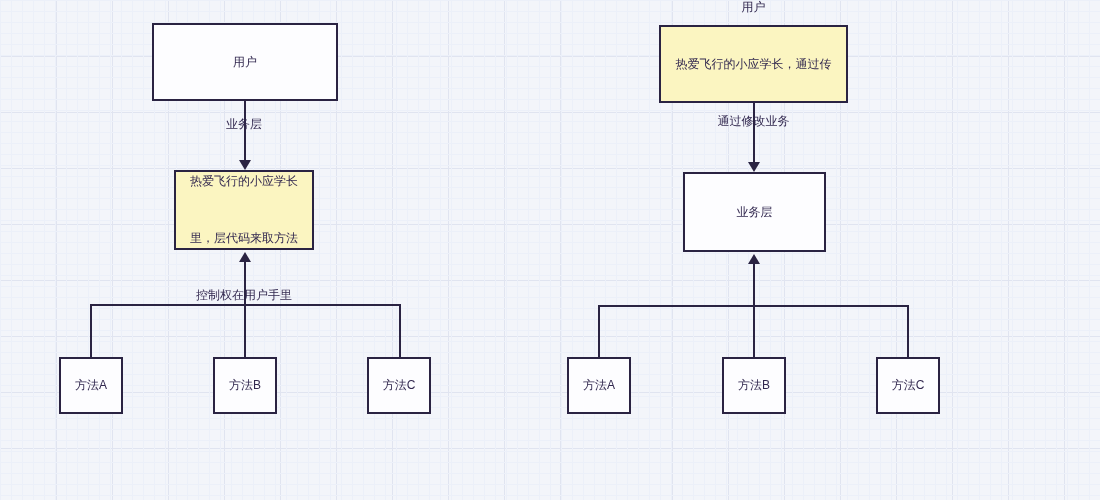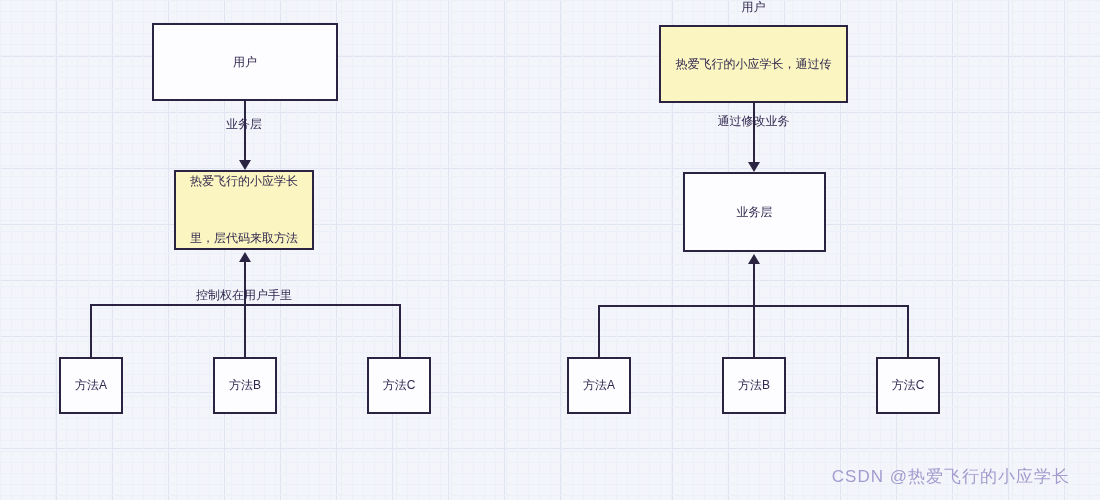--- a/index.html
+++ b/index.html
@@ -126,15 +126,14 @@
   <div class="node" style="left:567px;top:357px;width:64px;height:57px">
     <span class="line">方法A</span>
   </div>
   <div class="node" style="left:722px;top:357px;width:64px;height:57px">
     <span class="line">方法B</span>
   </div>
   <div class="node" style="left:876px;top:357px;width:64px;height:57px">
     <span class="line">方法C</span>
   </div>
 
-  <div class="watermark">CSDN @热爱飞行的小应学长</div>
 
 </div>
 
 </body></html>

